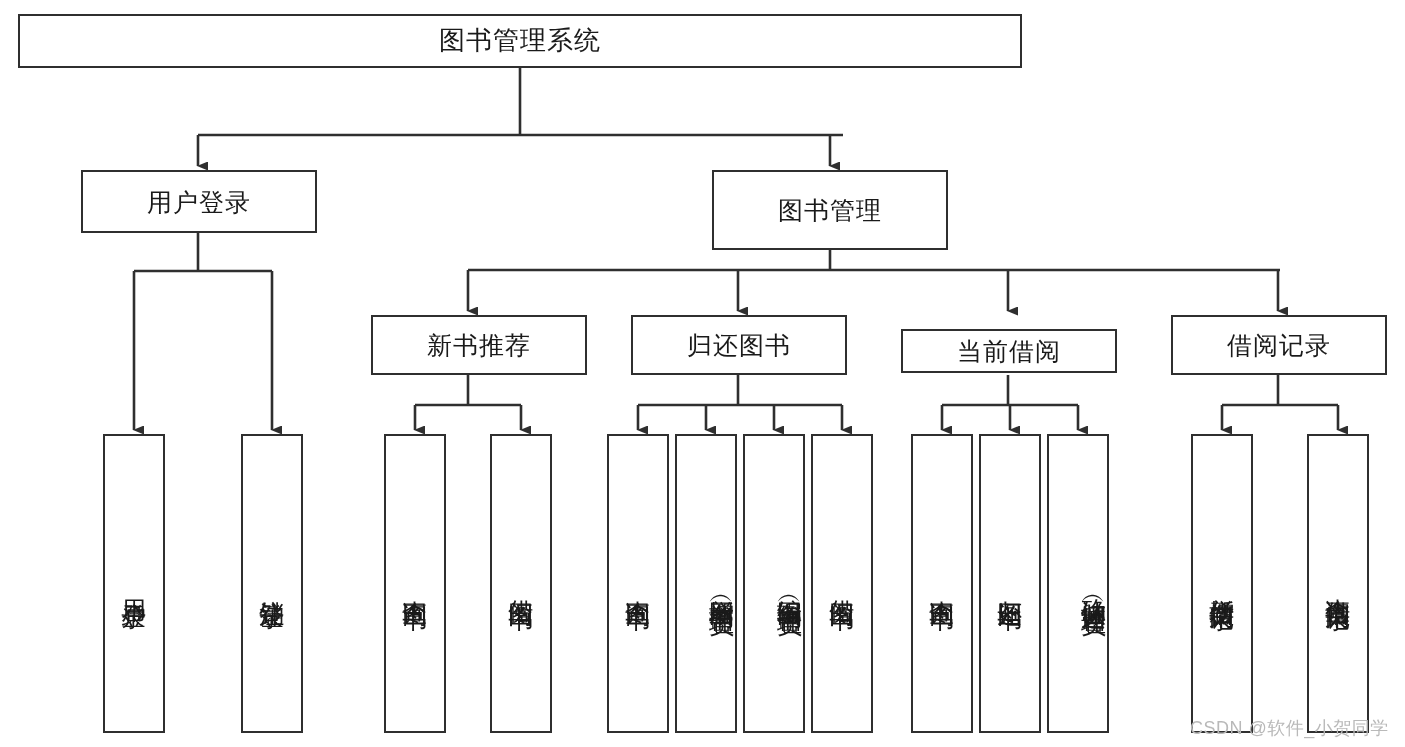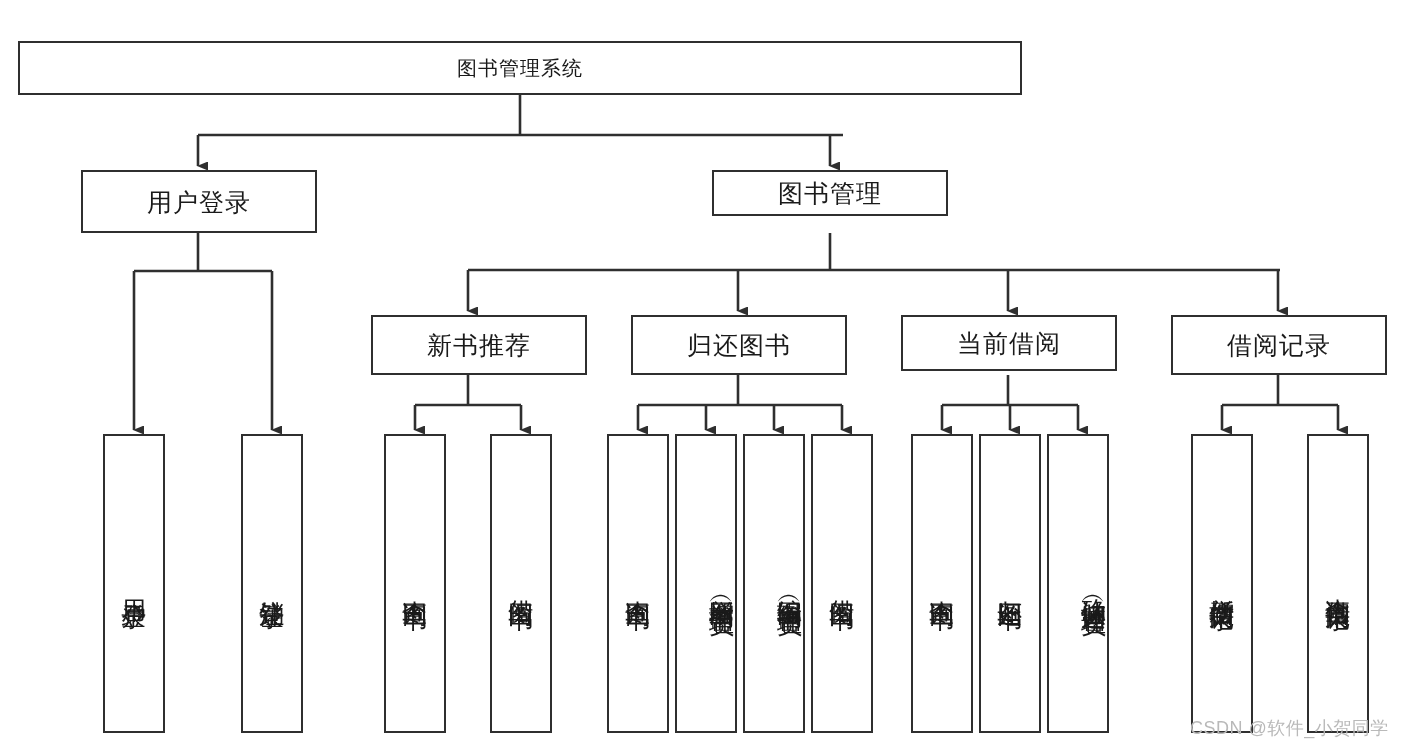--- a/index.html
+++ b/index.html
@@ -36,22 +36,21 @@
     justify-content: center;
     text-align: center;
     color: #1a1a1a;
   }
   .node-h {
     font-size: 25px;
     letter-spacing: 1px;
     line-height: 1.2;
   }
   .node-root {
-    font-size: 20px;
-    margin-top: 27px;
+    font-size: 26px;
   }
   .node-v {
     writing-mode: vertical-rl;
     text-orientation: upright;
     font-size: 25px;
     letter-spacing: 2px;
     align-items: flex-start;
     justify-content: center;
     padding-top: 8px;
     line-height: 1.05;
@@ -120,25 +119,25 @@
       <path d="M1278,375 L1278,405"></path>
       <path d="M1222,405 L1338,405"></path>
       <path d="M1222,405 L1222,430" marker-end="url(#arrow)"></path>
       <path d="M1338,405 L1338,430" marker-end="url(#arrow)"></path>
     </g>
   </svg>
 
   <div class="node node-h node-root" style="left:18px; top:14px; width:1004px; height:54px;">图书管理系统</div>
 
   <div class="node node-h" style="left:81px; top:170px; width:236px; height:63px;">用户登录</div>
-  <div class="node node-h" style="left:712px; top:170px; width:236px; height:46px;">图书管理</div>
+  <div class="node node-h" style="left:712px; top:170px; width:236px; height:80px;">图书管理</div>
 
   <div class="node node-h" style="left:371px; top:315px; width:216px; height:60px;">新书推荐</div>
   <div class="node node-h" style="left:631px; top:315px; width:216px; height:60px;">归还图书</div>
-  <div class="node node-h" style="left:901px; top:315px; width:216px; height:56px;">当前借阅</div>
+  <div class="node node-h" style="left:901px; top:329px; width:216px; height:44px;">当前借阅</div>
   <div class="node node-h" style="left:1171px; top:315px; width:216px; height:60px;">借阅记录</div>
 
   <div class="node node-v center-v" style="left:103px; top:434px; width:62px; height:299px;">用户登录</div>
   <div class="node node-v center-v" style="left:241px; top:434px; width:62px; height:299px;">注销登录</div>
 
   <div class="node node-v center-v" style="left:384px; top:434px; width:62px; height:299px;">查询图书</div>
   <div class="node node-v center-v" style="left:490px; top:434px; width:62px; height:299px;">借阅图书</div>
 
   <div class="node node-v center-v" style="left:607px; top:434px; width:62px; height:299px;">查询图书</div>
   <div class="node node-v" style="left:675px; top:434px; width:62px; height:299px;">新增图书（管理员）</div>

